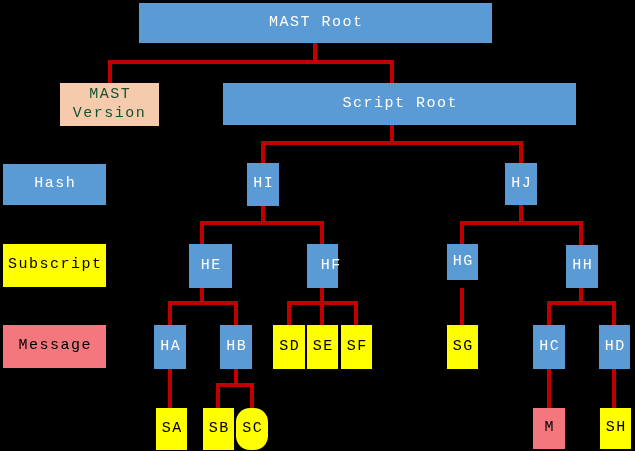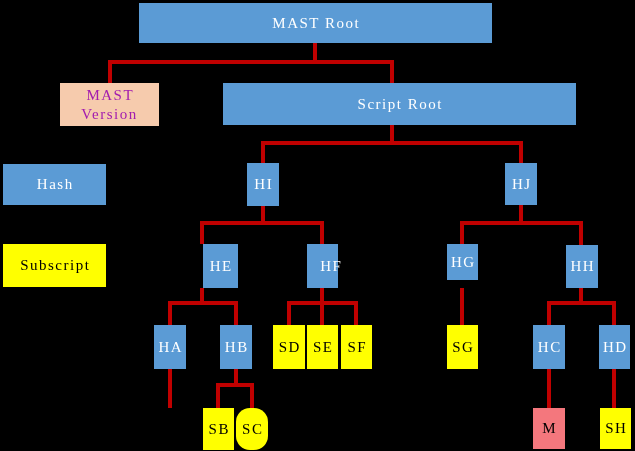--- a/index.html
+++ b/index.html
@@ -14,39 +14,38 @@
   body {
     background: var(--background);
     font-family: "Liberation Mono", "DejaVu Sans Mono", monospace;
   }
   .stage {
     position: relative;
     width: 635px;
     height: 451px;
     background: var(--background);
     overflow: hidden;
-    font-family: Liberation Serif, serif;
   }
   .node {
     position: absolute;
     display: flex;
     align-items: center;
     justify-content: center;
     font-size: 15px;
     letter-spacing: 1.5px;
     text-indent: 1.5px;
     text-align: center;
     line-height: 1.25;
     box-sizing: border-box;
     white-space: pre-line;
   }
   .node.blue   { background: var(--hash);      color: #ffffff; }
   .node.yellow { background: var(--subscript); color: #000000; }
   .node.salmon { background: var(--message);   color: #000000; }
-  .node.peach  { background: var(--version);   color: #a21caf; }
+  .node.peach  { background: var(--version);   color: #14532d; }
   .edge {
     position: absolute;
     background: var(--connector);
   }
 </style>
 </head>
 <body>
 
 <div class="stage">
 
@@ -74,21 +73,21 @@
   <div class="edge" style="left:200px; top:221px; width:124px; height:4px;"></div>
   <div class="edge" style="left:200px; top:221px; width:4px;   height:23px;"></div>
   <div class="edge" style="left:320px; top:221px; width:4px;   height:23px;"></div>
 
   <div class="edge" style="left:519px; top:205px; width:4px;   height:20px;"></div>
   <div class="edge" style="left:460px; top:221px; width:123px; height:4px;"></div>
   <div class="edge" style="left:460px; top:221px; width:4px;   height:23px;"></div>
   <div class="edge" style="left:579px; top:221px; width:4px;   height:24px;"></div>
 
   <div class="node yellow" style="left:3px; top:244px; width:103px; height:43px;">Subscript</div>
-  <div class="node blue" style="left:203px; top:244px; width:35px; height:44px;">HE</div>
+  <div class="node blue" style="left:189px; top:244px; width:43px; height:44px;">HE</div>
   <div class="node blue" style="left:307px; top:244px; width:31px; height:44px;padding-left:16px;">HF</div>
   <div class="node blue" style="left:447px; top:244px; width:31px; height:36px;">HG</div>
   <div class="node blue" style="left:566px; top:245px; width:32px; height:43px;">HH</div>
 
   <div class="edge" style="left:200px; top:288px; width:4px;  height:17px;"></div>
   <div class="edge" style="left:168px; top:301px; width:70px; height:4px;"></div>
   <div class="edge" style="left:168px; top:301px; width:4px;  height:24px;"></div>
   <div class="edge" style="left:234px; top:301px; width:4px;  height:24px;"></div>
 
   <div class="edge" style="left:320px; top:288px; width:4px;  height:37px;"></div>
@@ -96,35 +95,37 @@
   <div class="edge" style="left:287px; top:301px; width:4px;  height:24px;"></div>
   <div class="edge" style="left:354px; top:301px; width:4px;  height:24px;"></div>
 
   <div class="edge" style="left:460px; top:288px; width:4px;  height:37px;"></div>
 
   <div class="edge" style="left:579px; top:288px; width:4px;  height:17px;"></div>
   <div class="edge" style="left:547px; top:301px; width:69px; height:4px;"></div>
   <div class="edge" style="left:547px; top:301px; width:4px;  height:24px;"></div>
   <div class="edge" style="left:612px; top:301px; width:4px;  height:24px;"></div>
 
+  <div class="node salmon" style="left:3px; top:325px; width:103px; height:43px;">Message</div>
   <div class="node blue" style="left:154px; top:325px; width:32px; height:44px;">HA</div>
   <div class="node blue" style="left:220px; top:325px; width:32px; height:44px;">HB</div>
   <div class="node yellow" style="left:273px; top:325px; width:32px; height:44px;">SD</div>
   <div class="node yellow" style="left:307px; top:325px; width:31px; height:44px;">SE</div>
   <div class="node yellow" style="left:341px; top:325px; width:31px; height:44px;">SF</div>
   <div class="node yellow" style="left:447px; top:325px; width:31px; height:44px;">SG</div>
   <div class="node blue" style="left:533px; top:325px; width:32px; height:44px;">HC</div>
   <div class="node blue" style="left:599px; top:325px; width:31px; height:44px;">HD</div>
 
   <div class="edge" style="left:168px; top:369px; width:4px;  height:39px;"></div>
   <div class="edge" style="left:234px; top:369px; width:4px;  height:18px;"></div>
   <div class="edge" style="left:216px; top:383px; width:38px; height:4px;"></div>
   <div class="edge" style="left:216px; top:383px; width:4px;  height:25px;"></div>
   <div class="edge" style="left:250px; top:383px; width:4px;  height:25px;"></div>
   <div class="edge" style="left:547px; top:369px; width:4px;  height:39px;"></div>
   <div class="edge" style="left:612px; top:369px; width:4px;  height:39px;"></div>
 
+  <div class="node yellow" style="left:156px; top:408px; width:31px; height:42px;">SA</div>
   <div class="node yellow" style="left:203px; top:408px; width:31px; height:42px;">SB</div>
   <div class="node yellow" style="left:236px; top:408px; width:32px; height:42px;border-radius:14px;">SC</div>
   <div class="node salmon" style="left:533px; top:408px; width:32px; height:41px;">M</div>
   <div class="node yellow" style="left:600px; top:408px; width:31px; height:41px;">SH</div>
 
 </div>
 
 </body></html>

